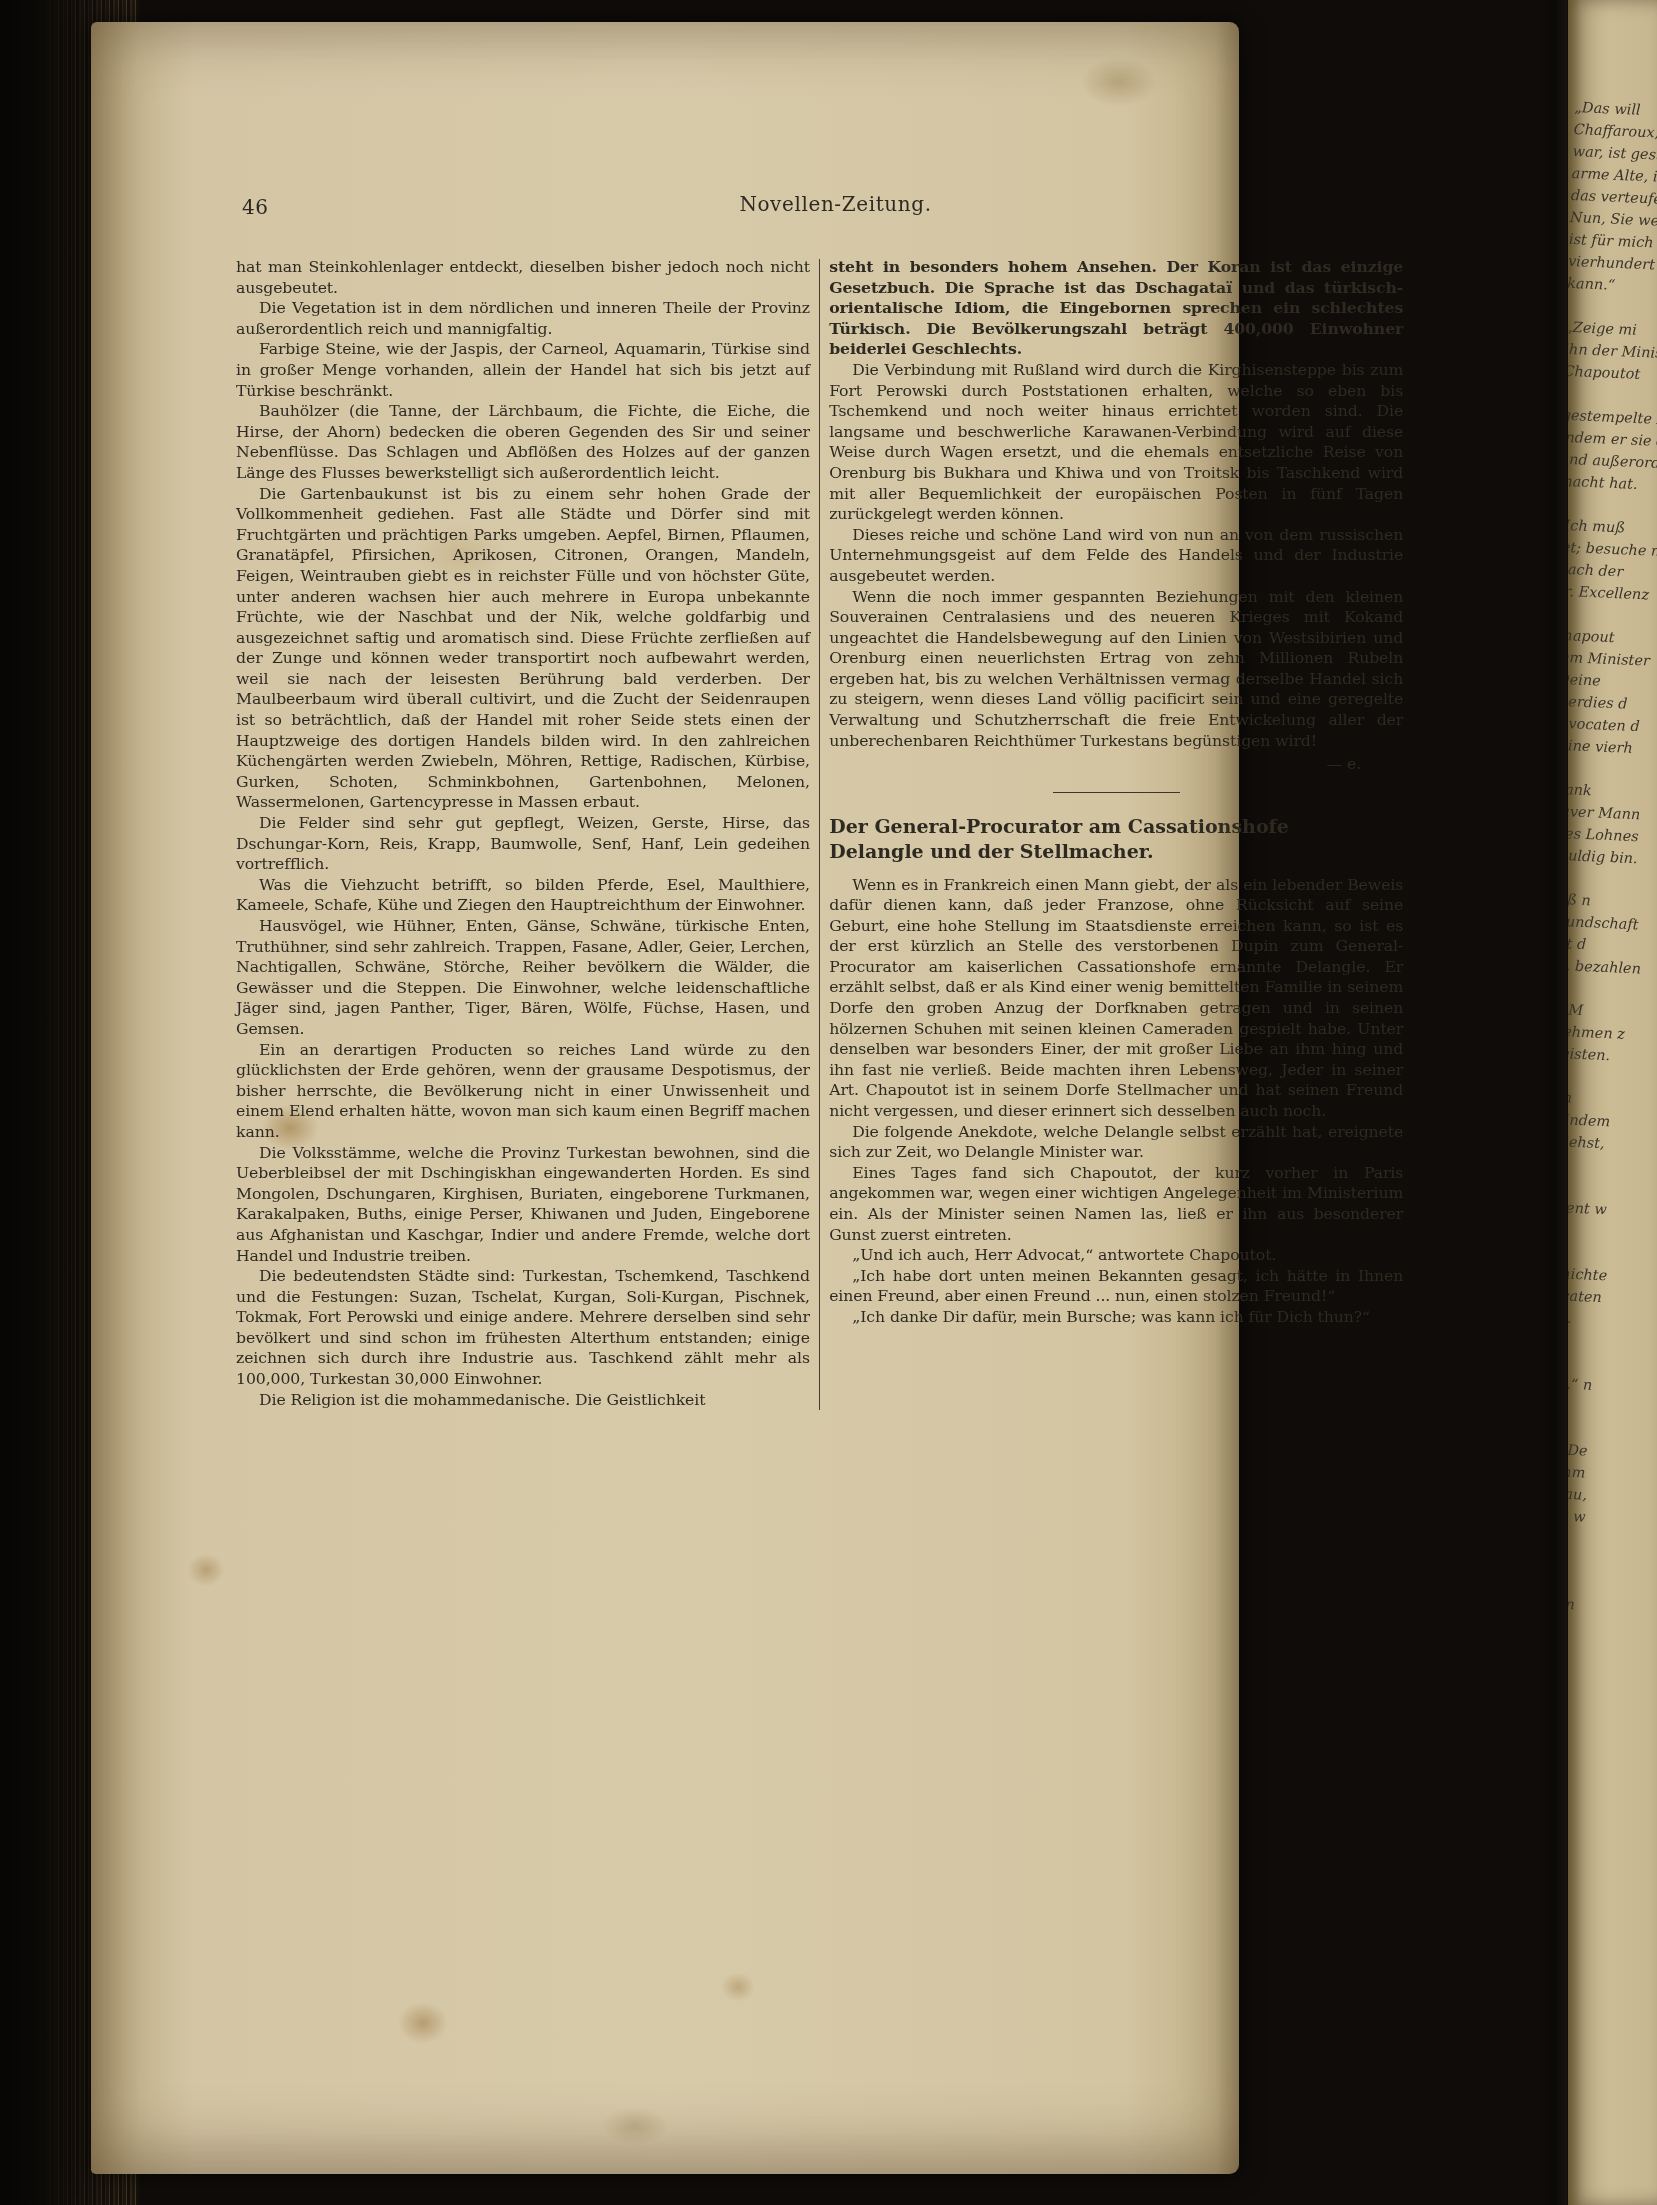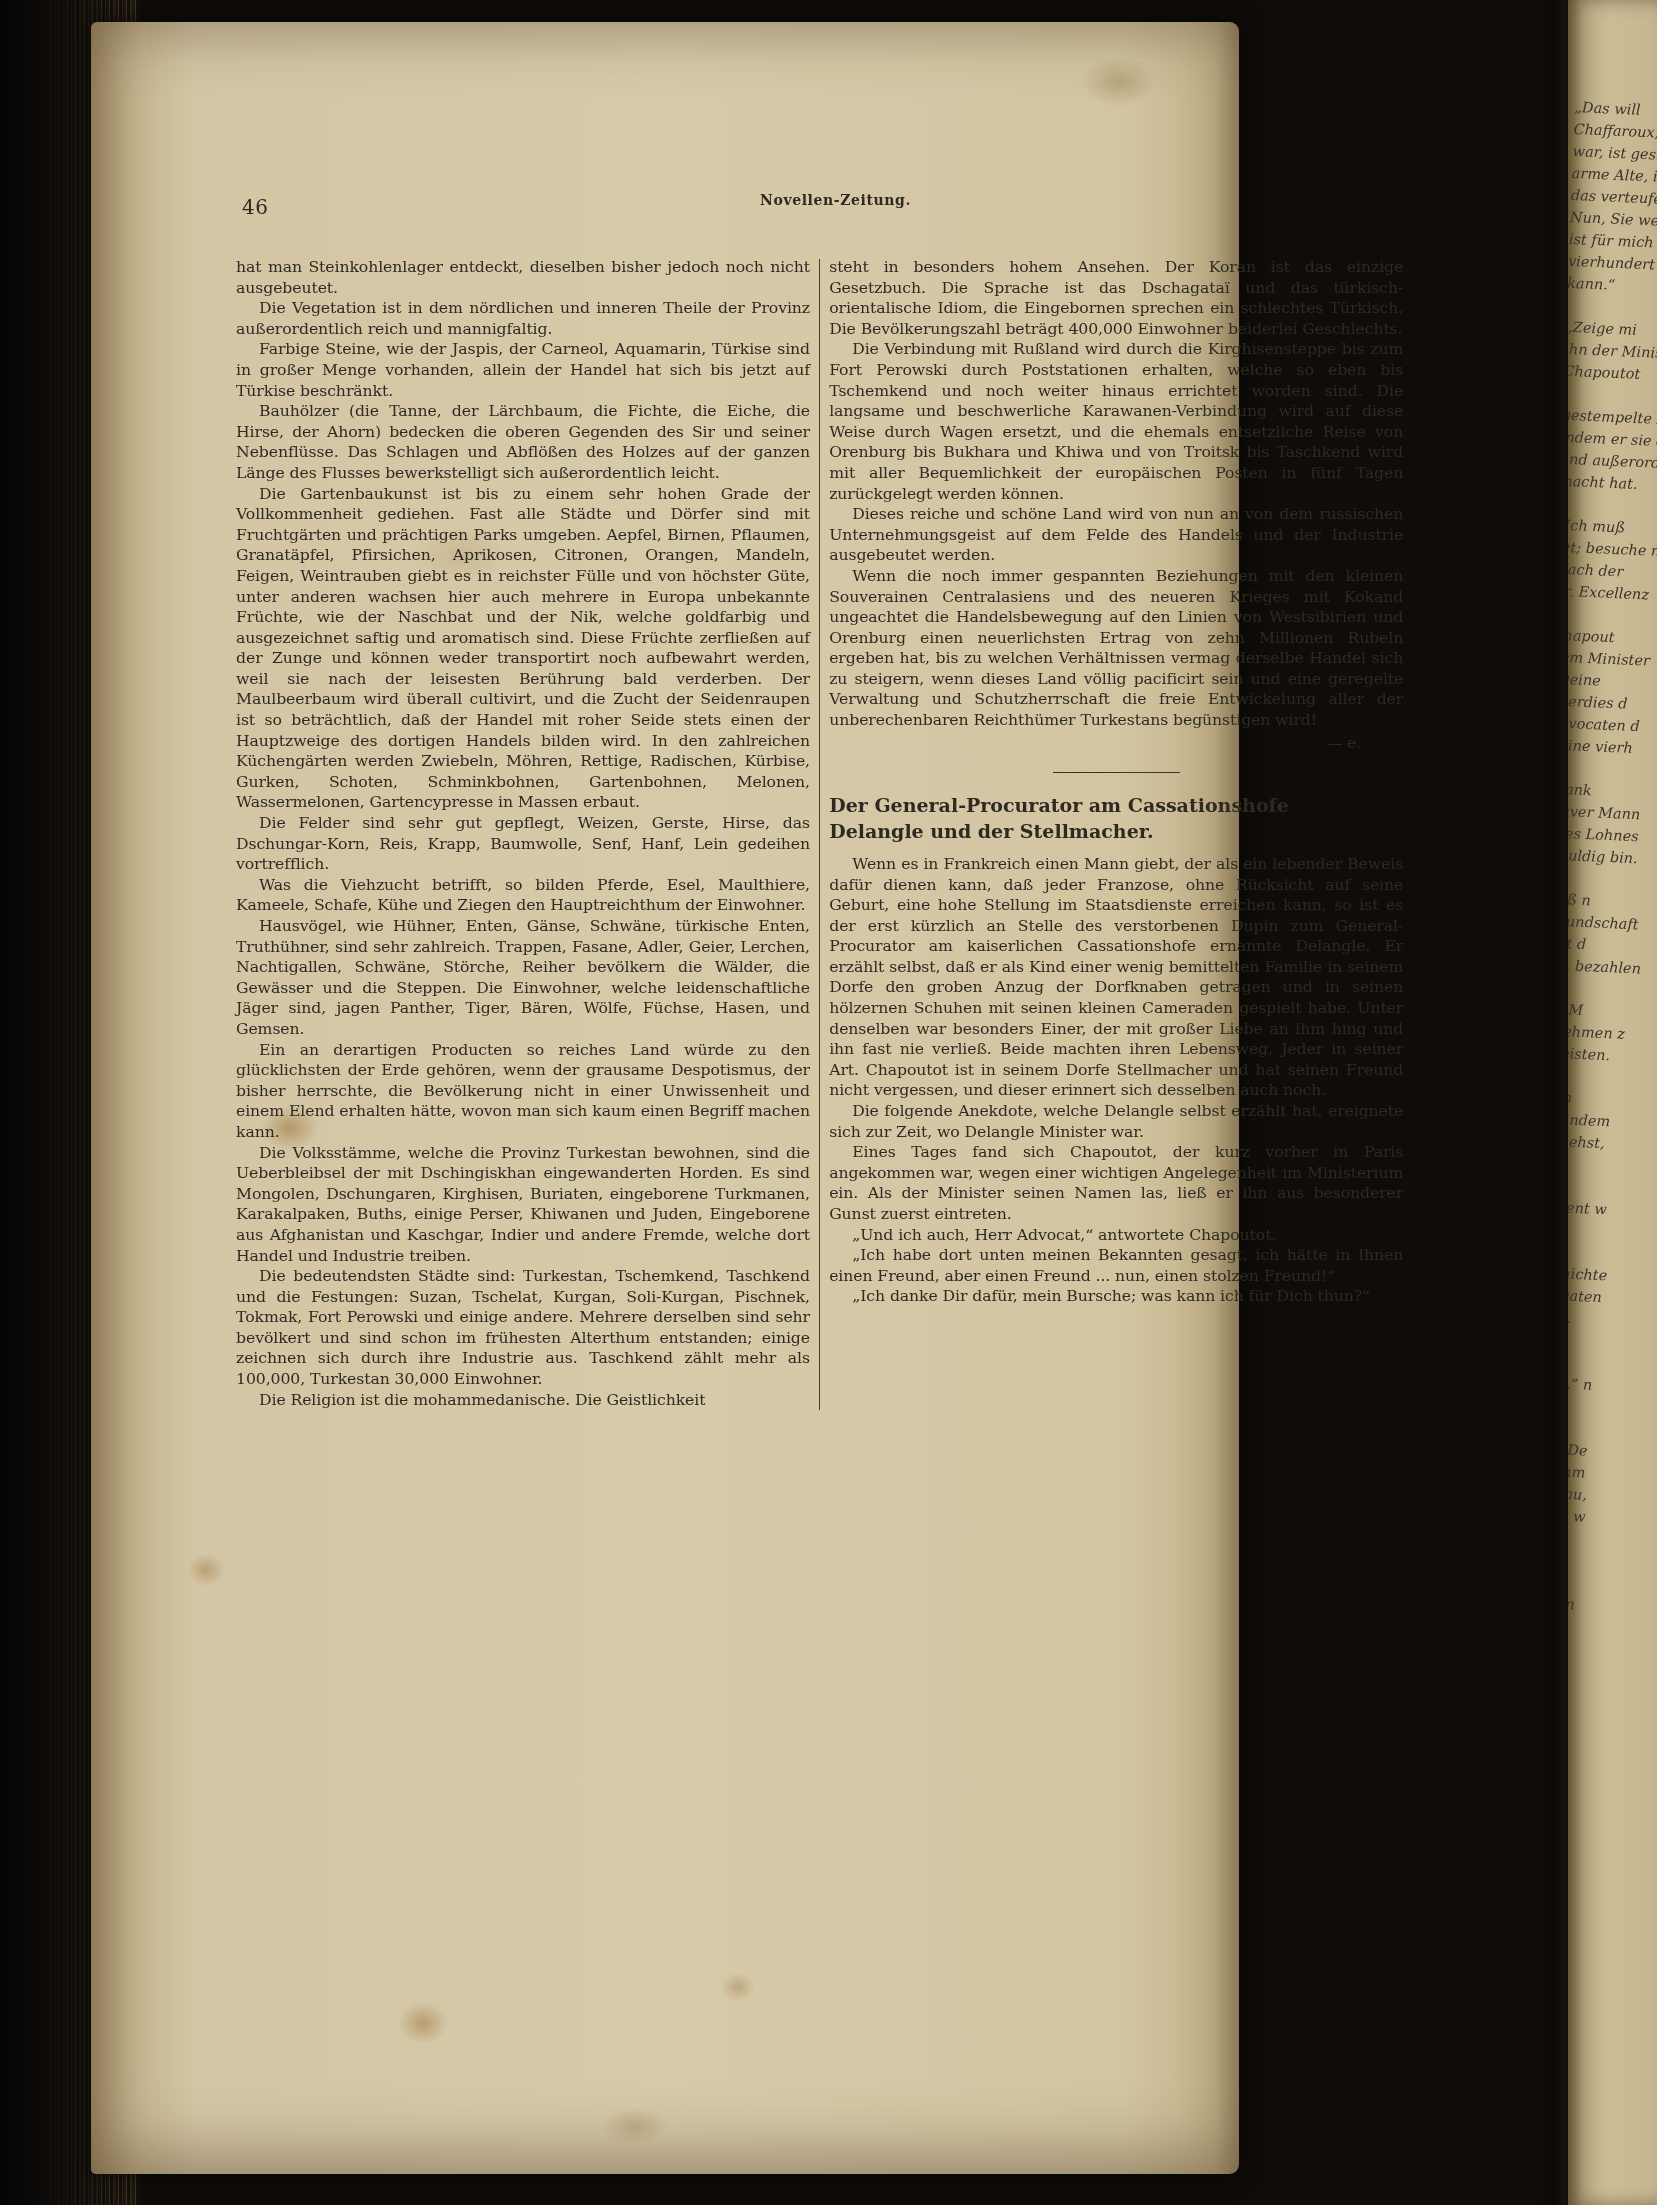--- a/index.html
+++ b/index.html
@@ -44,39 +44,39 @@
 
   .page-header {
     position:absolute; left:145px; top:168px; width:1194px; height:36px;
   }
   .page-num {
     position:absolute; left:6px; top:4.8px;
     font-size:20px; letter-spacing:0.6px;
   }
   .journal-title {
     position:absolute; left:5px; right:0; top:2.4px;
-    text-align:center; font-size:14px; font-weight:bold; letter-spacing:0.6px;
+    text-align:center; font-size:20px; font-weight:normal; letter-spacing:0.6px;
   }
 
   .columns {
     position:absolute; left:145px; top:235px; width:1194px;
     display:flex; gap:9px;
   }
   .col { width:574px; }
   .col-divider {
     width:1.2px; background:#443c2f; align-self:stretch; margin-top:2.4px;
   }
 
   .columns p {
     margin:0; text-indent:23px; text-align:justify;
     font-size:15.7px; line-height:20.6px; letter-spacing:-0.1px;
     color:#2e2a22;
   }
   .col-left > p:first-child { text-indent:0; }
-  .col-right .sec-a > p:first-child { text-indent:0; }
+  .col-right .sec-a > p:first-child { text-indent:0;font-weight:bold; }
 
   .signature {
     text-align:right !important; padding-right:42px; text-indent:0 !important;
     margin-top:2.4px !important;
   }
   .section-rule {
     width:127px; height:1.2px; background:#3c352a; margin:18px auto 20.6px;
   }
   .article-title {
     margin:0 0 9.7px; text-align:left;

